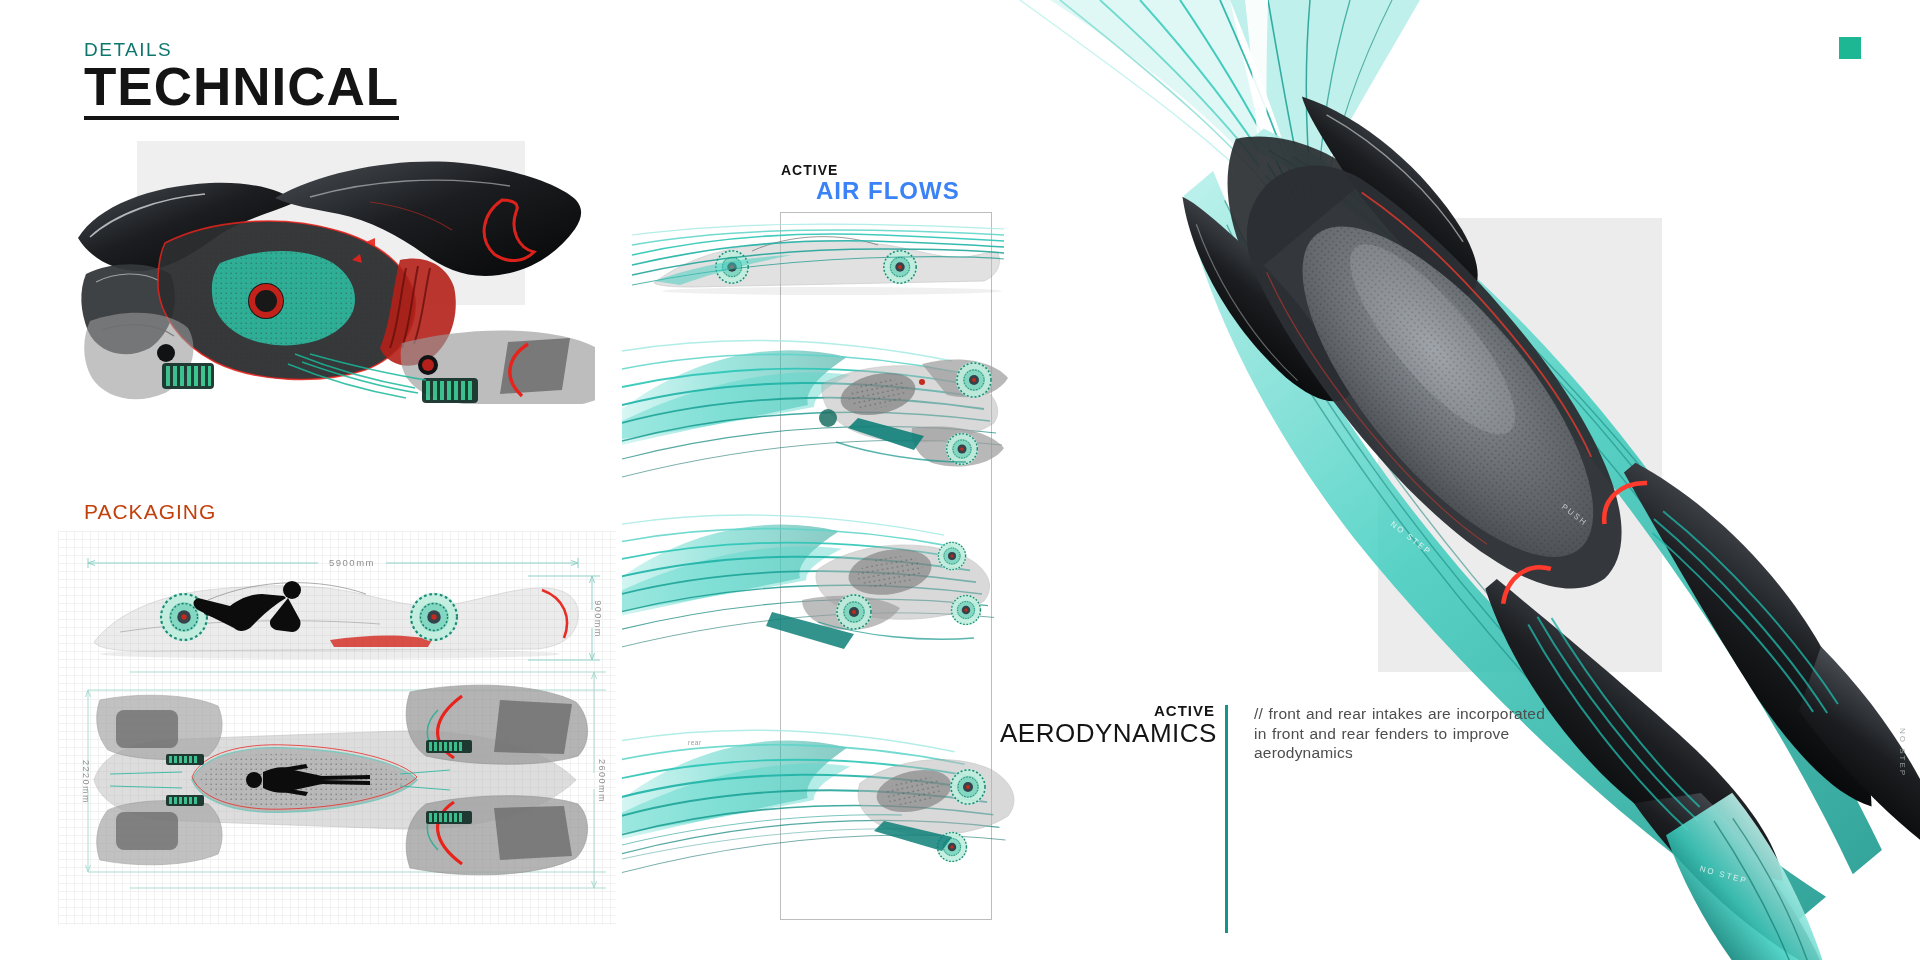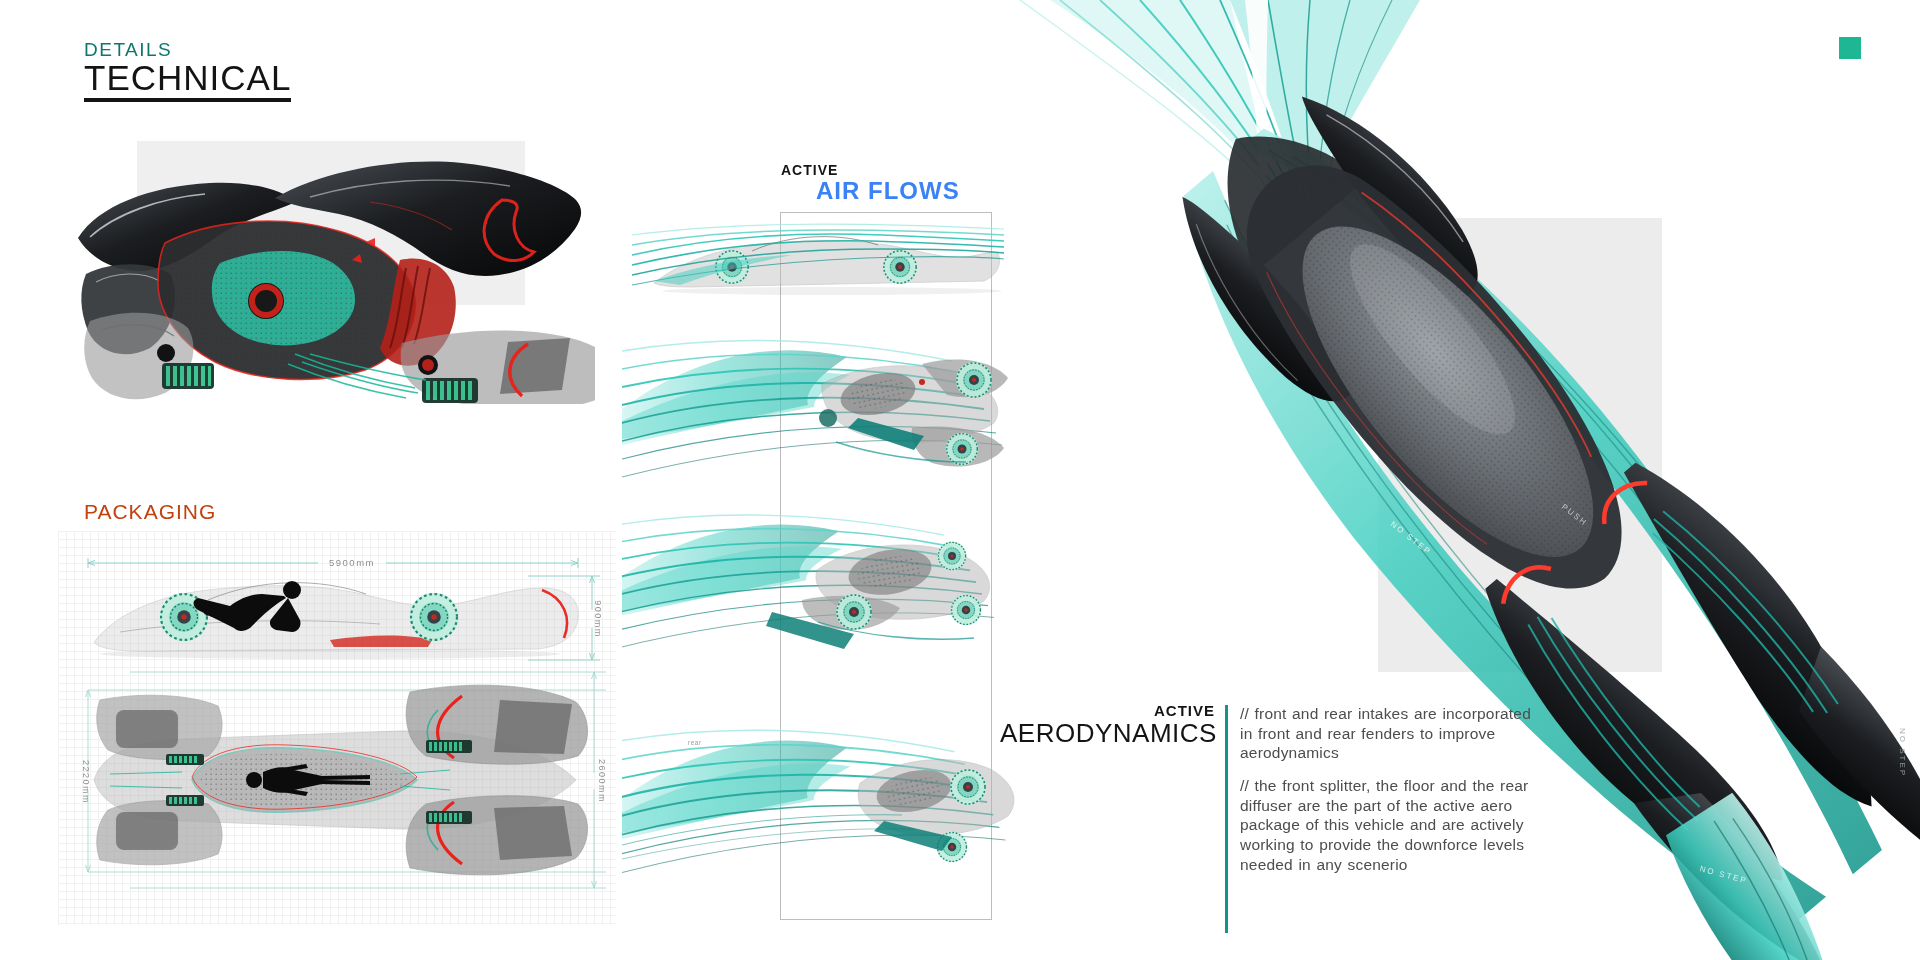--- a/index.html
+++ b/index.html
@@ -2,21 +2,21 @@
 <html><head>
 <meta charset="utf-8">
 <style>
   html,body{margin:0;padding:0;background:#fff;}
   .canvas{position:relative;width:1920px;height:960px;background:#ffffff;overflow:hidden;
           font-family:"Liberation Sans",sans-serif;color:#141414;}
   .abs{position:absolute;}
 
   
   .kicker{font-size:19px;font-weight:400;letter-spacing:1.5px;color:#0f766e;line-height:1.05;}
-  .big-title{font-size:35px;font-weight:400;letter-spacing:1px;color:#141414;line-height:1.0;
+  .big-title{font-size:53px;font-weight:700;letter-spacing:1px;color:#141414;line-height:1.0;
              display:inline-block;border-bottom:4px solid #141414;padding-bottom:3px;}
   .section-title{font-size:21px;font-weight:400;letter-spacing:1px;color:#c2410c;}
   .mid-kicker{font-size:14px;font-weight:700;letter-spacing:1px;color:#141414;line-height:1.1;}
   .mid-title{font-size:24px;font-weight:700;letter-spacing:1px;color:#3b82f6;line-height:1.05;margin-left:35px;}
   .aero-head{ text-align:right;}
   .aero-head .k{font-size:15px;font-weight:700;letter-spacing:1px;line-height:1.1;}
   .aero-head .t{font-size:26px;font-weight:400;letter-spacing:0.5px;line-height:1.05;}
 
   
   .gray-panel{background:#efefef;}
@@ -24,21 +24,21 @@
   .flow-box{border:1px solid #bdbdbd;background:transparent;}
   .teal-divider{background:#12968a;}
   .accent-square{background:#1db893;}
 
   
   .grid{background-image:linear-gradient(#e9e9e9 1px,transparent 1px),
                          linear-gradient(90deg,#e9e9e9 1px,transparent 1px);
         background-size:8px 8px;opacity:.6;}
 
   
-  .bullets{width:292px;}
+  .bullets{width:292px;margin-left:14px;}
   .bullets p{margin:0 0 13px 0;font-size:15.5px;line-height:1.27;color:#4d4d4d;
              letter-spacing:0.2px;word-spacing:1px;}
 
   svg{display:block;}
   .noptr{pointer-events:none;}
 </style>
 </head>
 <body>
 
 <div class="canvas">
@@ -419,18 +419,17 @@
     <text x="1000" y="728" font-size="8" fill="#9aa4a2" letter-spacing="2" opacity="0.9" transform="rotate(90 1000 728)">NO STEP</text>
   </svg>
 
   <div class="abs aero-head" style="left:1000px;top:703px;width:215px;">
     <div class="k">ACTIVE</div>
     <div class="t">AERODYNAMICS</div>
   </div>
   <div class="abs teal-divider" style="left:1225px;top:705px;width:3px;height:228px;"></div>
   <div class="abs bullets" style="left:1240px;top:704px;">
     <p>// front and rear intakes are incorporated in front and rear fenders to improve aerodynamics</p>
-    <p>// the front splitter, the floor and the rear diffuser are the part of the active aero package of this vehicle and are actively working to provide the downforce levels needed in any scenerio</p>
   </div>
 
   <div class="abs accent-square" style="left:1839px;top:37px;width:22px;height:22px;"></div>
 
 </div>
 
 </body></html>

